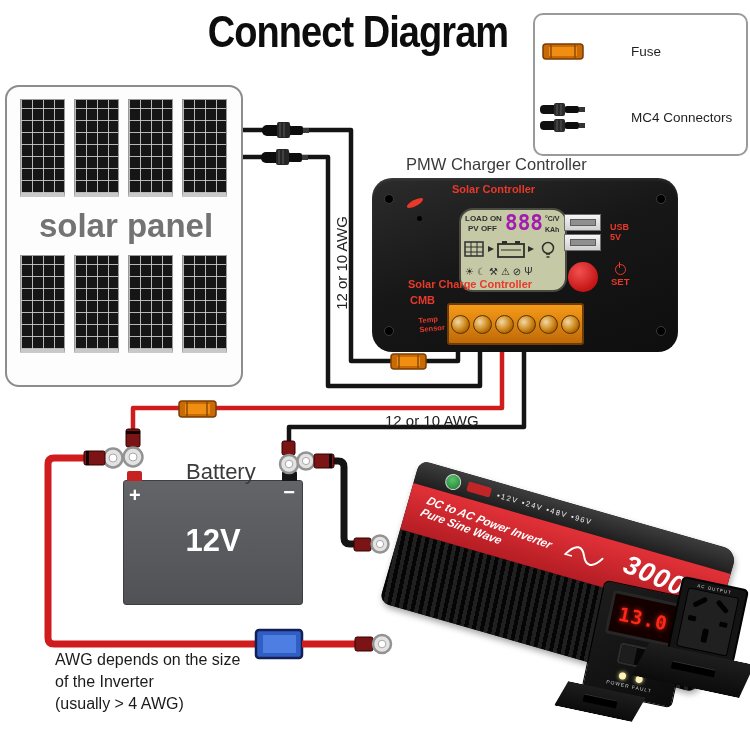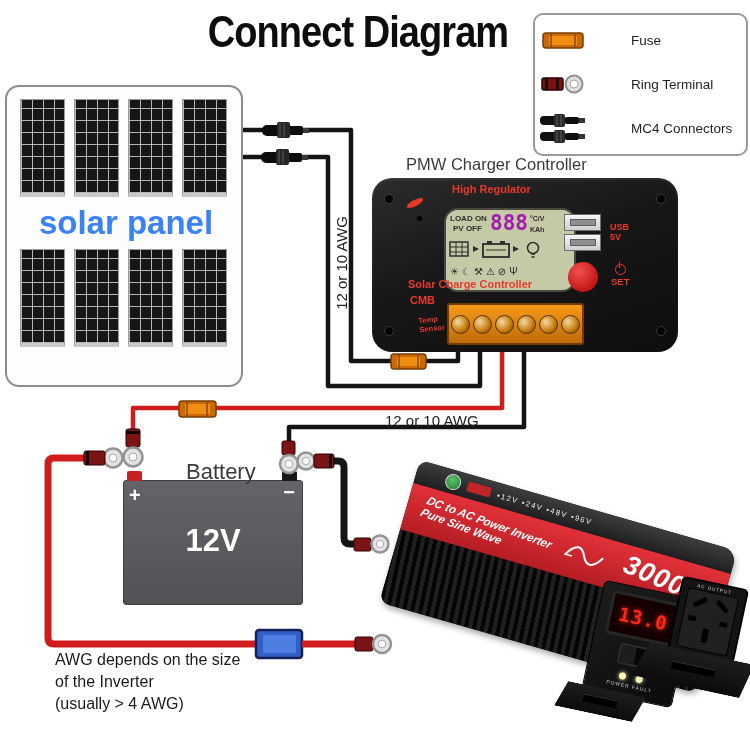--- a/index.html
+++ b/index.html
@@ -19,37 +19,37 @@
   .lg-lb{font-size:13.5px;color:#1f1f1f;margin-left:40px;}
 
   
   #solar{left:5px;top:85px;width:238px;height:302px;border:2px solid #8d8d8d;border-radius:14px;
          background:#fdfdfd;box-sizing:border-box;padding:12px 0 0 13px;}
   .cellrow{display:flex;gap:9px;}
   .cell{width:45px;height:98px;border:1px solid #9a9a9a;border-bottom:4px solid #c9c9c9;box-sizing:border-box;
         background-color:#161616;
         background-image:repeating-linear-gradient(0deg,rgba(210,210,210,.85) 0 1px,transparent 1px 12px),
                          repeating-linear-gradient(90deg,rgba(210,210,210,.85) 0 1px,transparent 1px 11px);}
-  #solar-label{width:212px;height:52px;display:flex;align-items:center;justify-content:center;
-               font-size:33px;font-weight:bold;color:#3b82f6;letter-spacing:0;}
+  #solar-label{width:212px;height:58px;display:flex;align-items:center;justify-content:center;
+               font-size:33px;font-weight:bold;color:#737373;letter-spacing:0;}
 
   
   .diag-label{font-size:16.5px;color:#3a3a3a;}
   #pv-awg{left:285px;top:255px;width:112px;height:16px;text-align:center;font-size:15px;color:#222;
           transform:rotate(-90deg);}
   #bat-awg{left:385px;top:412px;font-size:15px;color:#222;}
   #note{left:55px;top:649px;font-size:16px;color:#1b1b1b;line-height:22px;}
 
   
   #ctrl{left:372px;top:178px;width:306px;height:174px;border-radius:20px;
         background:linear-gradient(160deg,#2c2c2c 0%,#171717 45%,#0e0e0e 100%);
         box-shadow:inset 0 2px 3px rgba(255,255,255,.08);}
   .screwhole{width:8px;height:8px;border-radius:50%;background:#000;border:1px solid #3a3a3a;}
   .redtxt{color:#e8392a;font-weight:bold;}
-  #lcd{left:72px;top:30px;width:104px;height:80px;background:#c6c9a6;border:2px solid #49493f;border-radius:14px;padding-left:24px;}
+  #lcd{left:87px;top:30px;width:104px;height:80px;background:#c6c9a6;border:2px solid #49493f;border-radius:14px;}
   .lcd-small{font-size:8px;font-weight:bold;color:#2e2e2e;}
   #lcd-digits{font-family:"DejaVu Sans Mono",monospace;font-size:21px;font-weight:bold;color:#a21caf;line-height:20px;}
   #lcd-status{font-size:10px;color:#2e2e2e;letter-spacing:3px;}
   .usb{width:37px;height:17px;background:linear-gradient(180deg,#f6f6f6,#cfcfcf);border:1px solid #6e6e6e;
        box-sizing:border-box;display:flex;align-items:center;justify-content:center;}
   .usb-inner{width:24px;height:5px;background:#8f8f8f;border:1px solid #5c5c5c;}
   #setbtn{left:196px;top:84px;width:30px;height:30px;border-radius:50%;
           background:radial-gradient(circle at 38% 32%,#f25050,#c51515 70%);}
   .pwr-ic{width:9px;height:9px;border:1.5px solid #e8392a;border-radius:50%;position:relative;margin:0 auto 1px;}
   .pwr-ic::after{content:"";position:absolute;left:3px;top:-3px;width:1.5px;height:6px;background:#e8392a;}
@@ -122,32 +122,20 @@
             <rect x="1" y="3" width="40" height="15" rx="3" fill="#c96a08" stroke="#7a3d02" stroke-width="1.5"></rect>
             <rect x="7" y="6" width="28" height="9" fill="#f08e12"></rect>
             <line x1="9" y1="4" x2="9" y2="17" stroke="#8a4a02" stroke-width="1.5"></line>
             <line x1="33" y1="4" x2="33" y2="17" stroke="#8a4a02" stroke-width="1.5"></line>
           </svg>
       </span>
       <span class="lg-lb">Fuse</span>
     </div>
     <div class="lg-row">
       <span class="lg-ic">
-        <svg width="44" height="24">
-            <rect x="1" y="6" width="21" height="12" rx="2" fill="#7c1212" stroke="#2e0404" stroke-width="1.5"></rect>
-            <rect x="4" y="6" width="3" height="12" fill="#1a0202"></rect>
-            <rect x="15" y="6" width="3" height="12" fill="#1a0202"></rect>
-            <circle cx="33" cy="12" r="8.5" fill="#dedede" stroke="#8f8f8f" stroke-width="2"></circle>
-            <circle cx="33" cy="12" r="4" fill="#fff" stroke="#a8a8a8"></circle>
-          </svg>
-      </span>
-      <span class="lg-lb">Ring Terminal</span>
-    </div>
-    <div class="lg-row">
-      <span class="lg-ic">
         <svg width="50" height="30">
           <g>
               <rect x="2" y="2" width="26" height="9" rx="4" fill="#101010"></rect>
               <rect x="16" y="0" width="11" height="13" rx="2" fill="#2a2a2a"></rect>
               <line x1="19" y1="1" x2="19" y2="12" stroke="#595959"></line>
               <line x1="23" y1="1" x2="23" y2="12" stroke="#595959"></line>
               <rect x="27" y="3" width="14" height="7" rx="2" fill="#0d0d0d"></rect>
               <rect x="41" y="4" width="6" height="5" fill="#333"></rect>
             </g>
           <g transform="translate(0,16)">
@@ -280,21 +268,21 @@
   <div class="abs" id="pv-awg">12 or 10 AWG</div>
   <div class="abs" id="bat-awg">12 or 10 AWG</div>
 
   <div class="abs diag-label" style="left:406px;top:155px;">PMW Charger Controller</div>
   <div class="abs" id="ctrl">
     <div class="abs screwhole" style="left:12px;top:16px;"></div>
     <div class="abs screwhole" style="left:284px;top:16px;"></div>
     <div class="abs screwhole" style="left:12px;top:148px;"></div>
     <div class="abs screwhole" style="left:284px;top:148px;"></div>
 
-    <div class="abs redtxt" style="left:80px;top:5px;font-size:11px;">High Regulator</div>
+    <div class="abs redtxt" style="left:80px;top:5px;font-size:11px;">Solar Controller</div>
     <div class="abs" style="left:34px;top:22px;width:18px;height:6px;background:#e8392a;border-radius:50%;transform:rotate(-28deg);"></div>
     <div class="abs" style="left:45px;top:38px;width:5px;height:5px;border-radius:50%;background:#000;"></div>
 
     <div class="abs" id="lcd">
       <div class="abs lcd-small" style="left:4px;top:4px;">LOAD ON</div>
       <div class="abs lcd-small" style="left:7px;top:14px;">PV OFF</div>
       <div class="abs" id="lcd-digits" style="left:44px;top:3px;">888</div>
       <div class="abs lcd-small" style="left:84px;top:5px;font-size:7px;">°C/V</div>
       <div class="abs lcd-small" style="left:84px;top:16px;font-size:7px;">KAh</div>
       <svg class="abs" style="left:3px;top:29px;" width="97" height="22">

